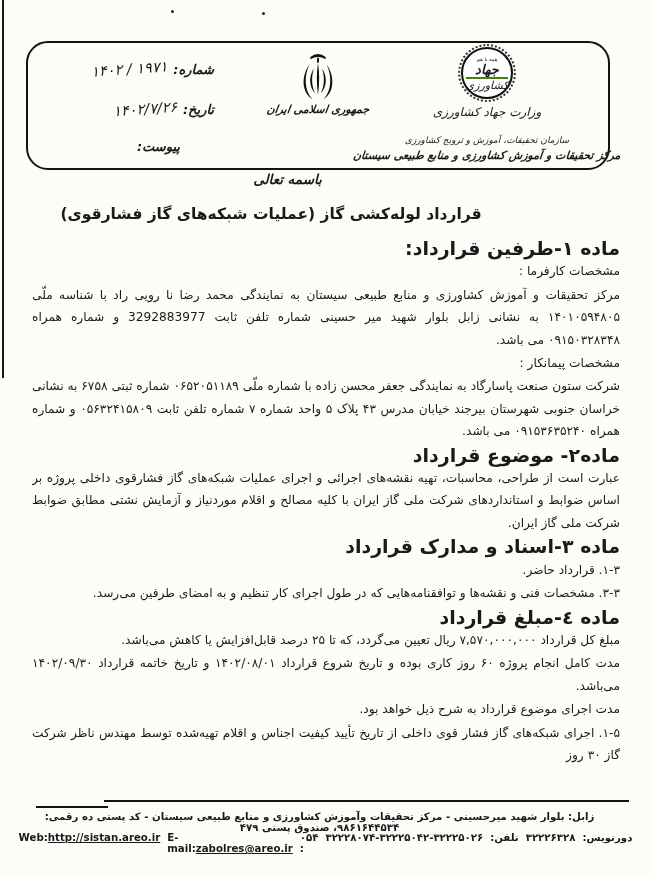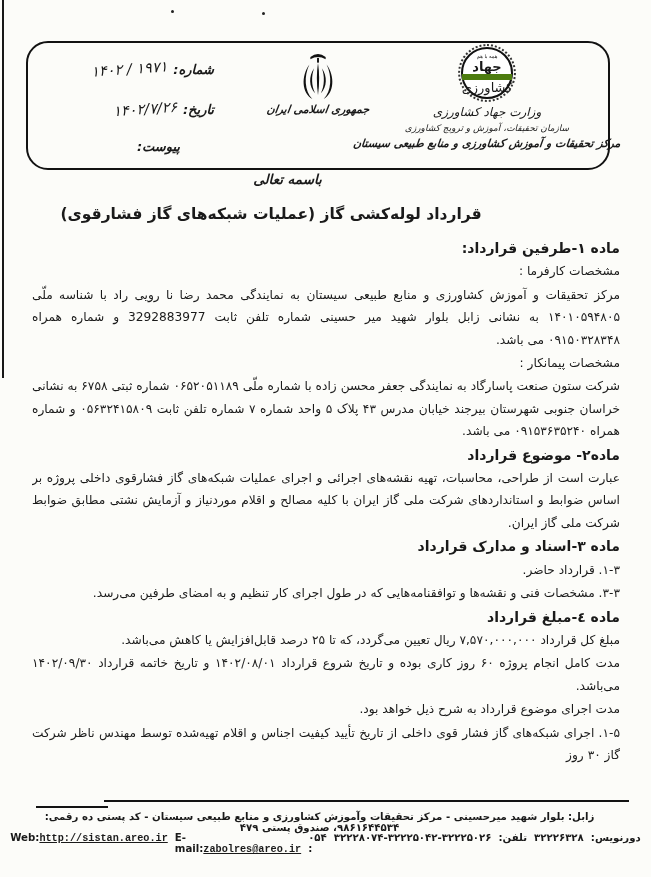--- a/index.html
+++ b/index.html
@@ -27,49 +27,49 @@
   .country-name{font-size:11px;font-weight:bold;font-style:italic;margin-top:1px;
                 white-space:nowrap;transform:skewX(-8deg);}
 
   .hdr-right{position:absolute;right:6px;top:4px;width:230px;display:flex;
              flex-direction:column;align-items:center;}
   .jahad-circle{width:48px;height:48px;border:2.5px solid #111;border-radius:50%;
                 outline:2px dotted #333;outline-offset:1.5px;display:flex;
                 flex-direction:column;align-items:center;justify-content:center;
                 line-height:1;margin-bottom:5px;background:#fff;}
   .jahad-motto{font-size:6px;transform:scale(.85);}
-  .jahad-title{font-size:13px;font-weight:bold;margin:1px 0;}
-  .jahad-sub{font-size:13px;border-top:6px solid #4d7c0f;padding-top:1px;}
+  .jahad-title{font-size:13px;font-weight:bold;margin:1px 0;font-style:italic;}
+  .jahad-sub{font-size:11px;border-top:2px solid #4d7c0f;padding-top:1px;font-style:italic;}
   .agency-ministry{font-size:12px;font-style:italic;margin-top:1px;}
-  .agency-org{font-size:9px;font-style:italic;margin-top:4px;}
+  .agency-org{font-size:9px;font-style:italic;margin-top:16px;}
   .agency-center{font-size:11px;font-weight:bold;font-style:italic;margin-top:4px;
                  white-space:nowrap;transform:skewX(-6deg);}
 
   
   .basmala{position:absolute;top:171px;left:0;right:0;text-align:center;
            font-size:13.5px;font-weight:bold;font-style:italic;transform:translateX(-38px);}
   .doc-title{position:absolute;top:205px;left:32px;width:588px;direction:rtl;
              text-align:center;font-weight:bold;font-size:15.5px;transform:translateX(-55px);}
 
   
   .body-text{position:absolute;top:237px;left:32px;width:588px;max-height:557px;
              overflow:hidden;direction:rtl;font-size:12.2px;line-height:22.4px;
              text-align:justify;}
   .body-text p{margin:0 0 1px 0;}
-  .b-head{font-weight:bold;font-size:14px;}
+  .b-head{font-weight:bold;font-size:19px;}
 
   
   .f-rule-a{position:absolute;left:36px;top:806px;width:72px;height:2px;background:#131313;}
   .f-rule-b{position:absolute;left:104px;right:22px;top:800px;height:2px;background:#131313;}
   .f-line1{position:absolute;top:811px;left:22px;right:34px;direction:rtl;
            text-align:center;font-size:10.2px;font-weight:bold;}
   .f-line2{position:absolute;top:832px;left:22px;right:22px;direction:rtl;
            display:flex;justify-content:center;align-items:baseline;gap:7px;
            font-size:10.2px;font-weight:bold;}
-  .u{text-decoration:underline;font-family:Liberation Mono, monospace;}
+  .u{text-decoration:underline;}
   .ltr{direction:ltr;unicode-bidi:isolate;}
 </style>
 </head>
 <body>
 
 <div class="page">
 
   <div class="scan-edge"></div>
   <div class="noise-dot" style="left:171px;top:10px;width:3px;height:3px;"></div>
   <div class="noise-dot" style="left:262px;top:12px;width:3px;height:3px;"></div>

